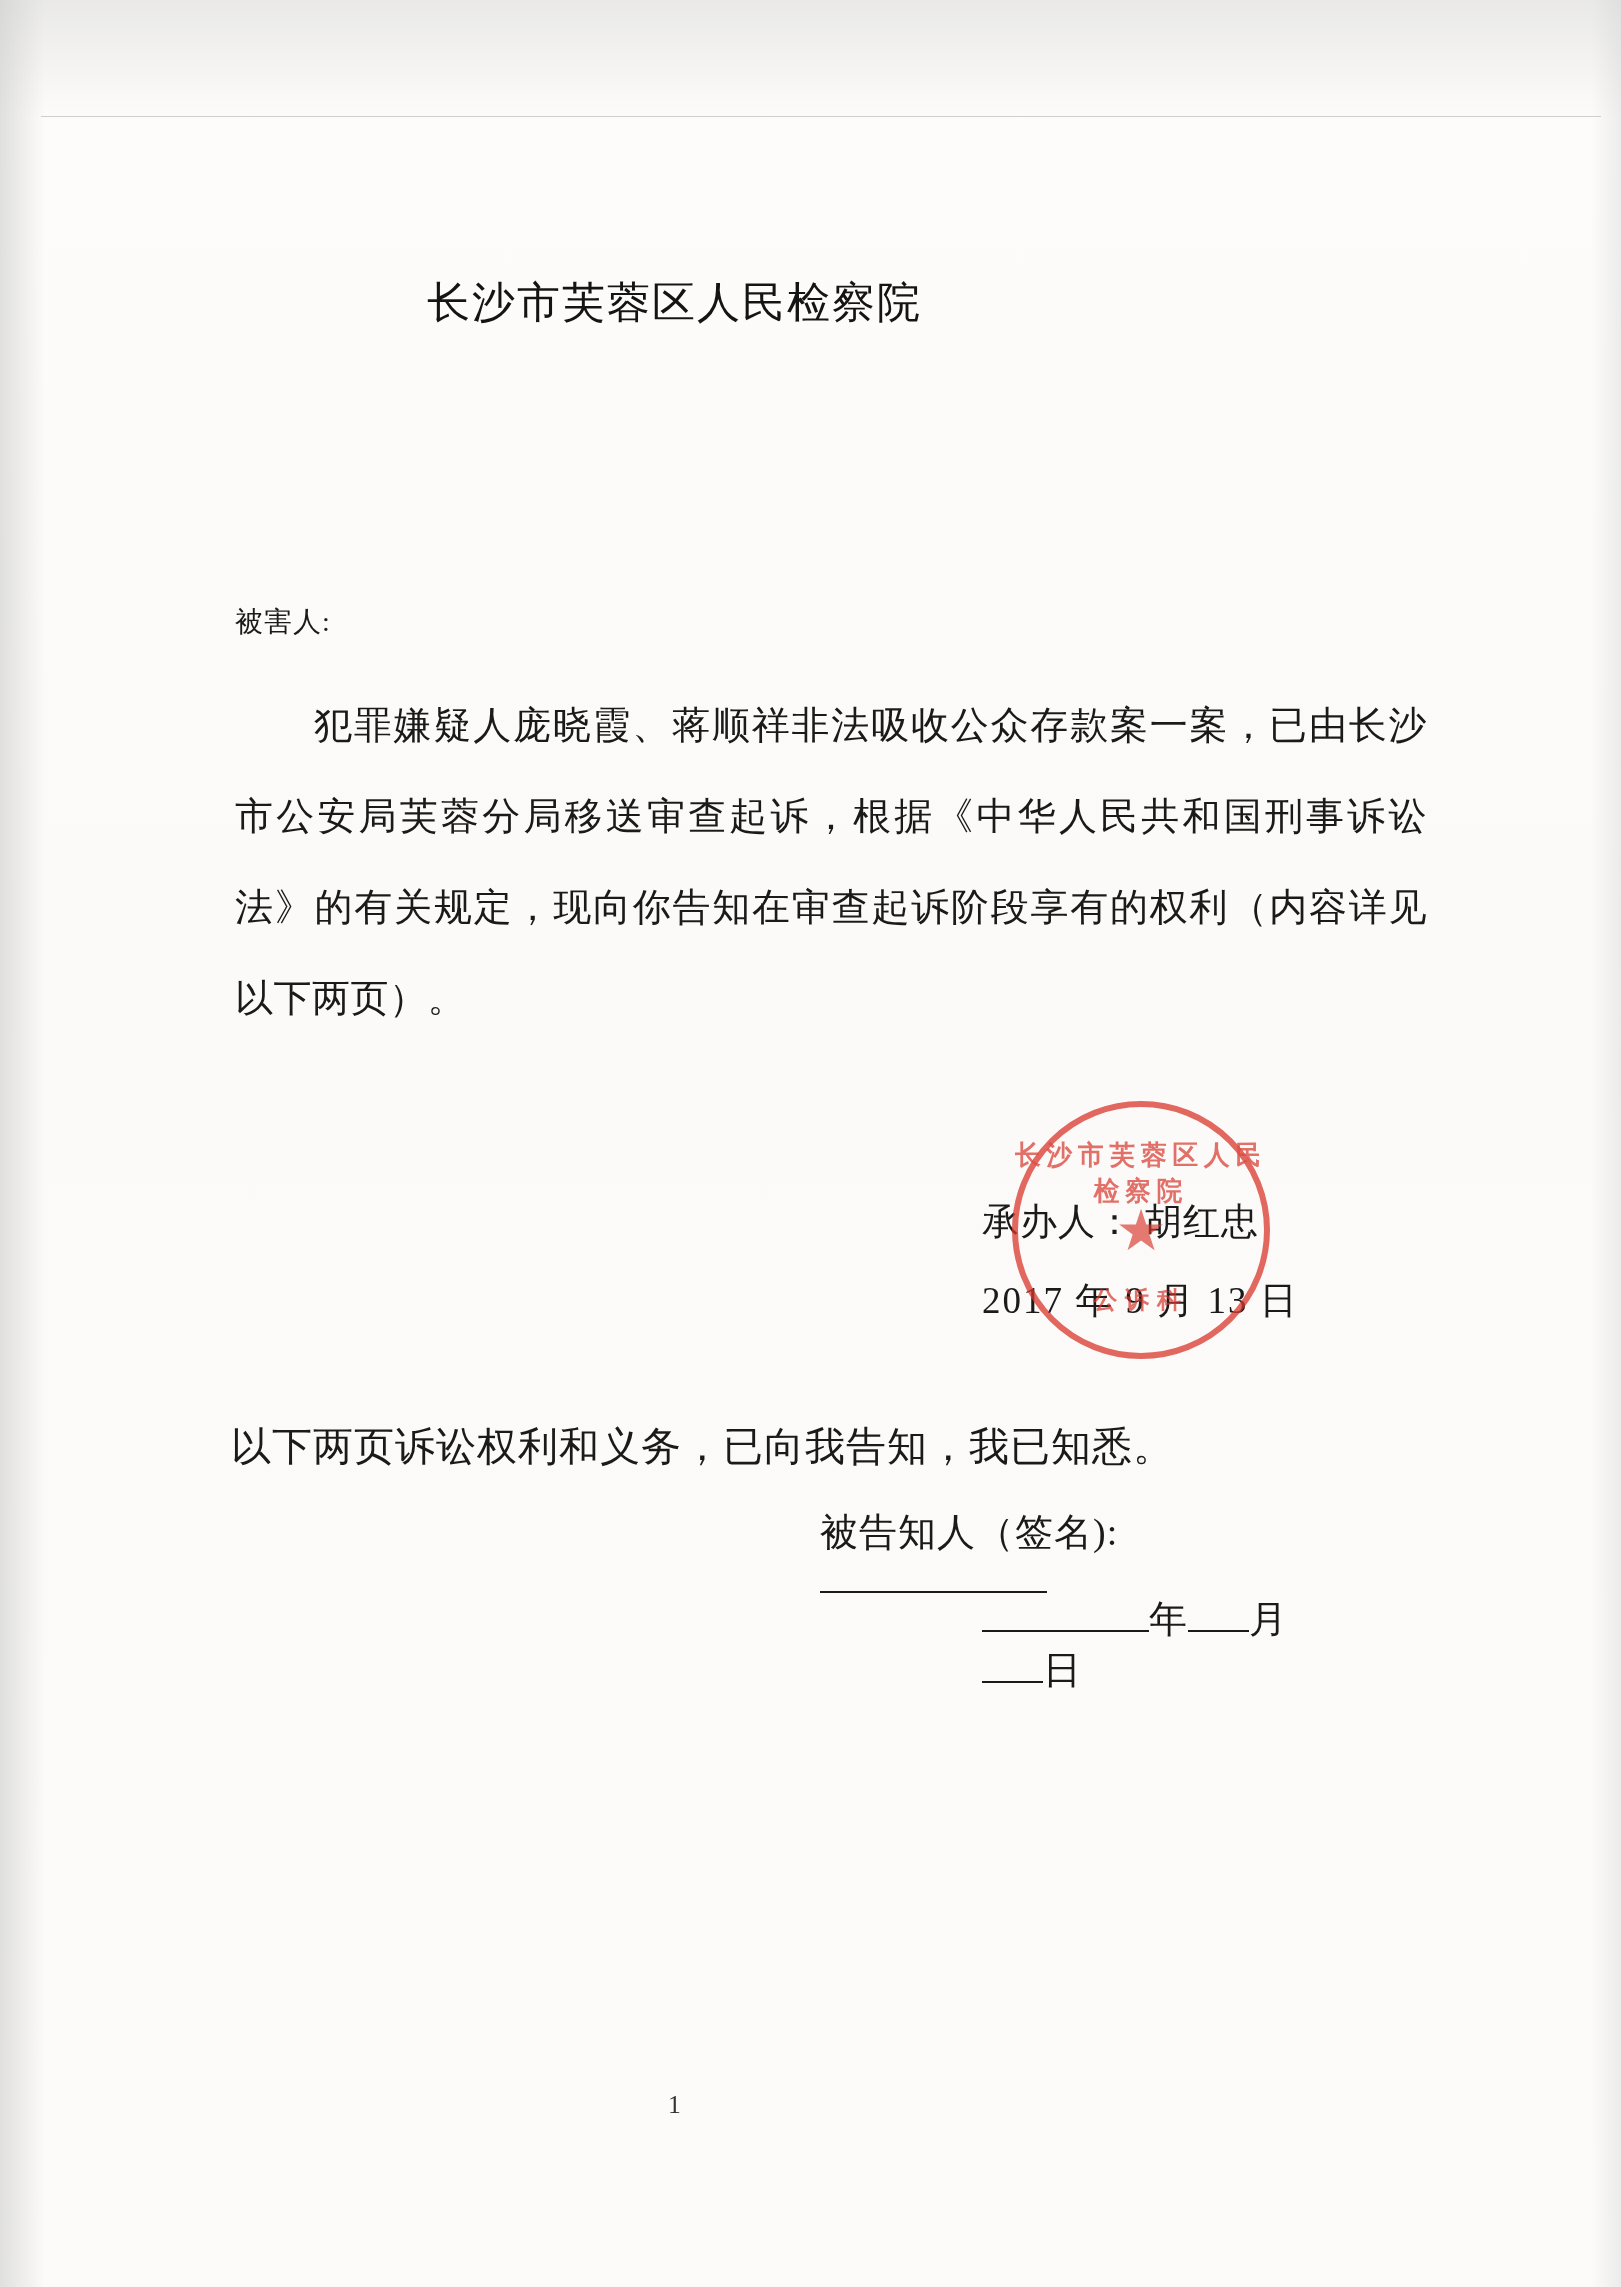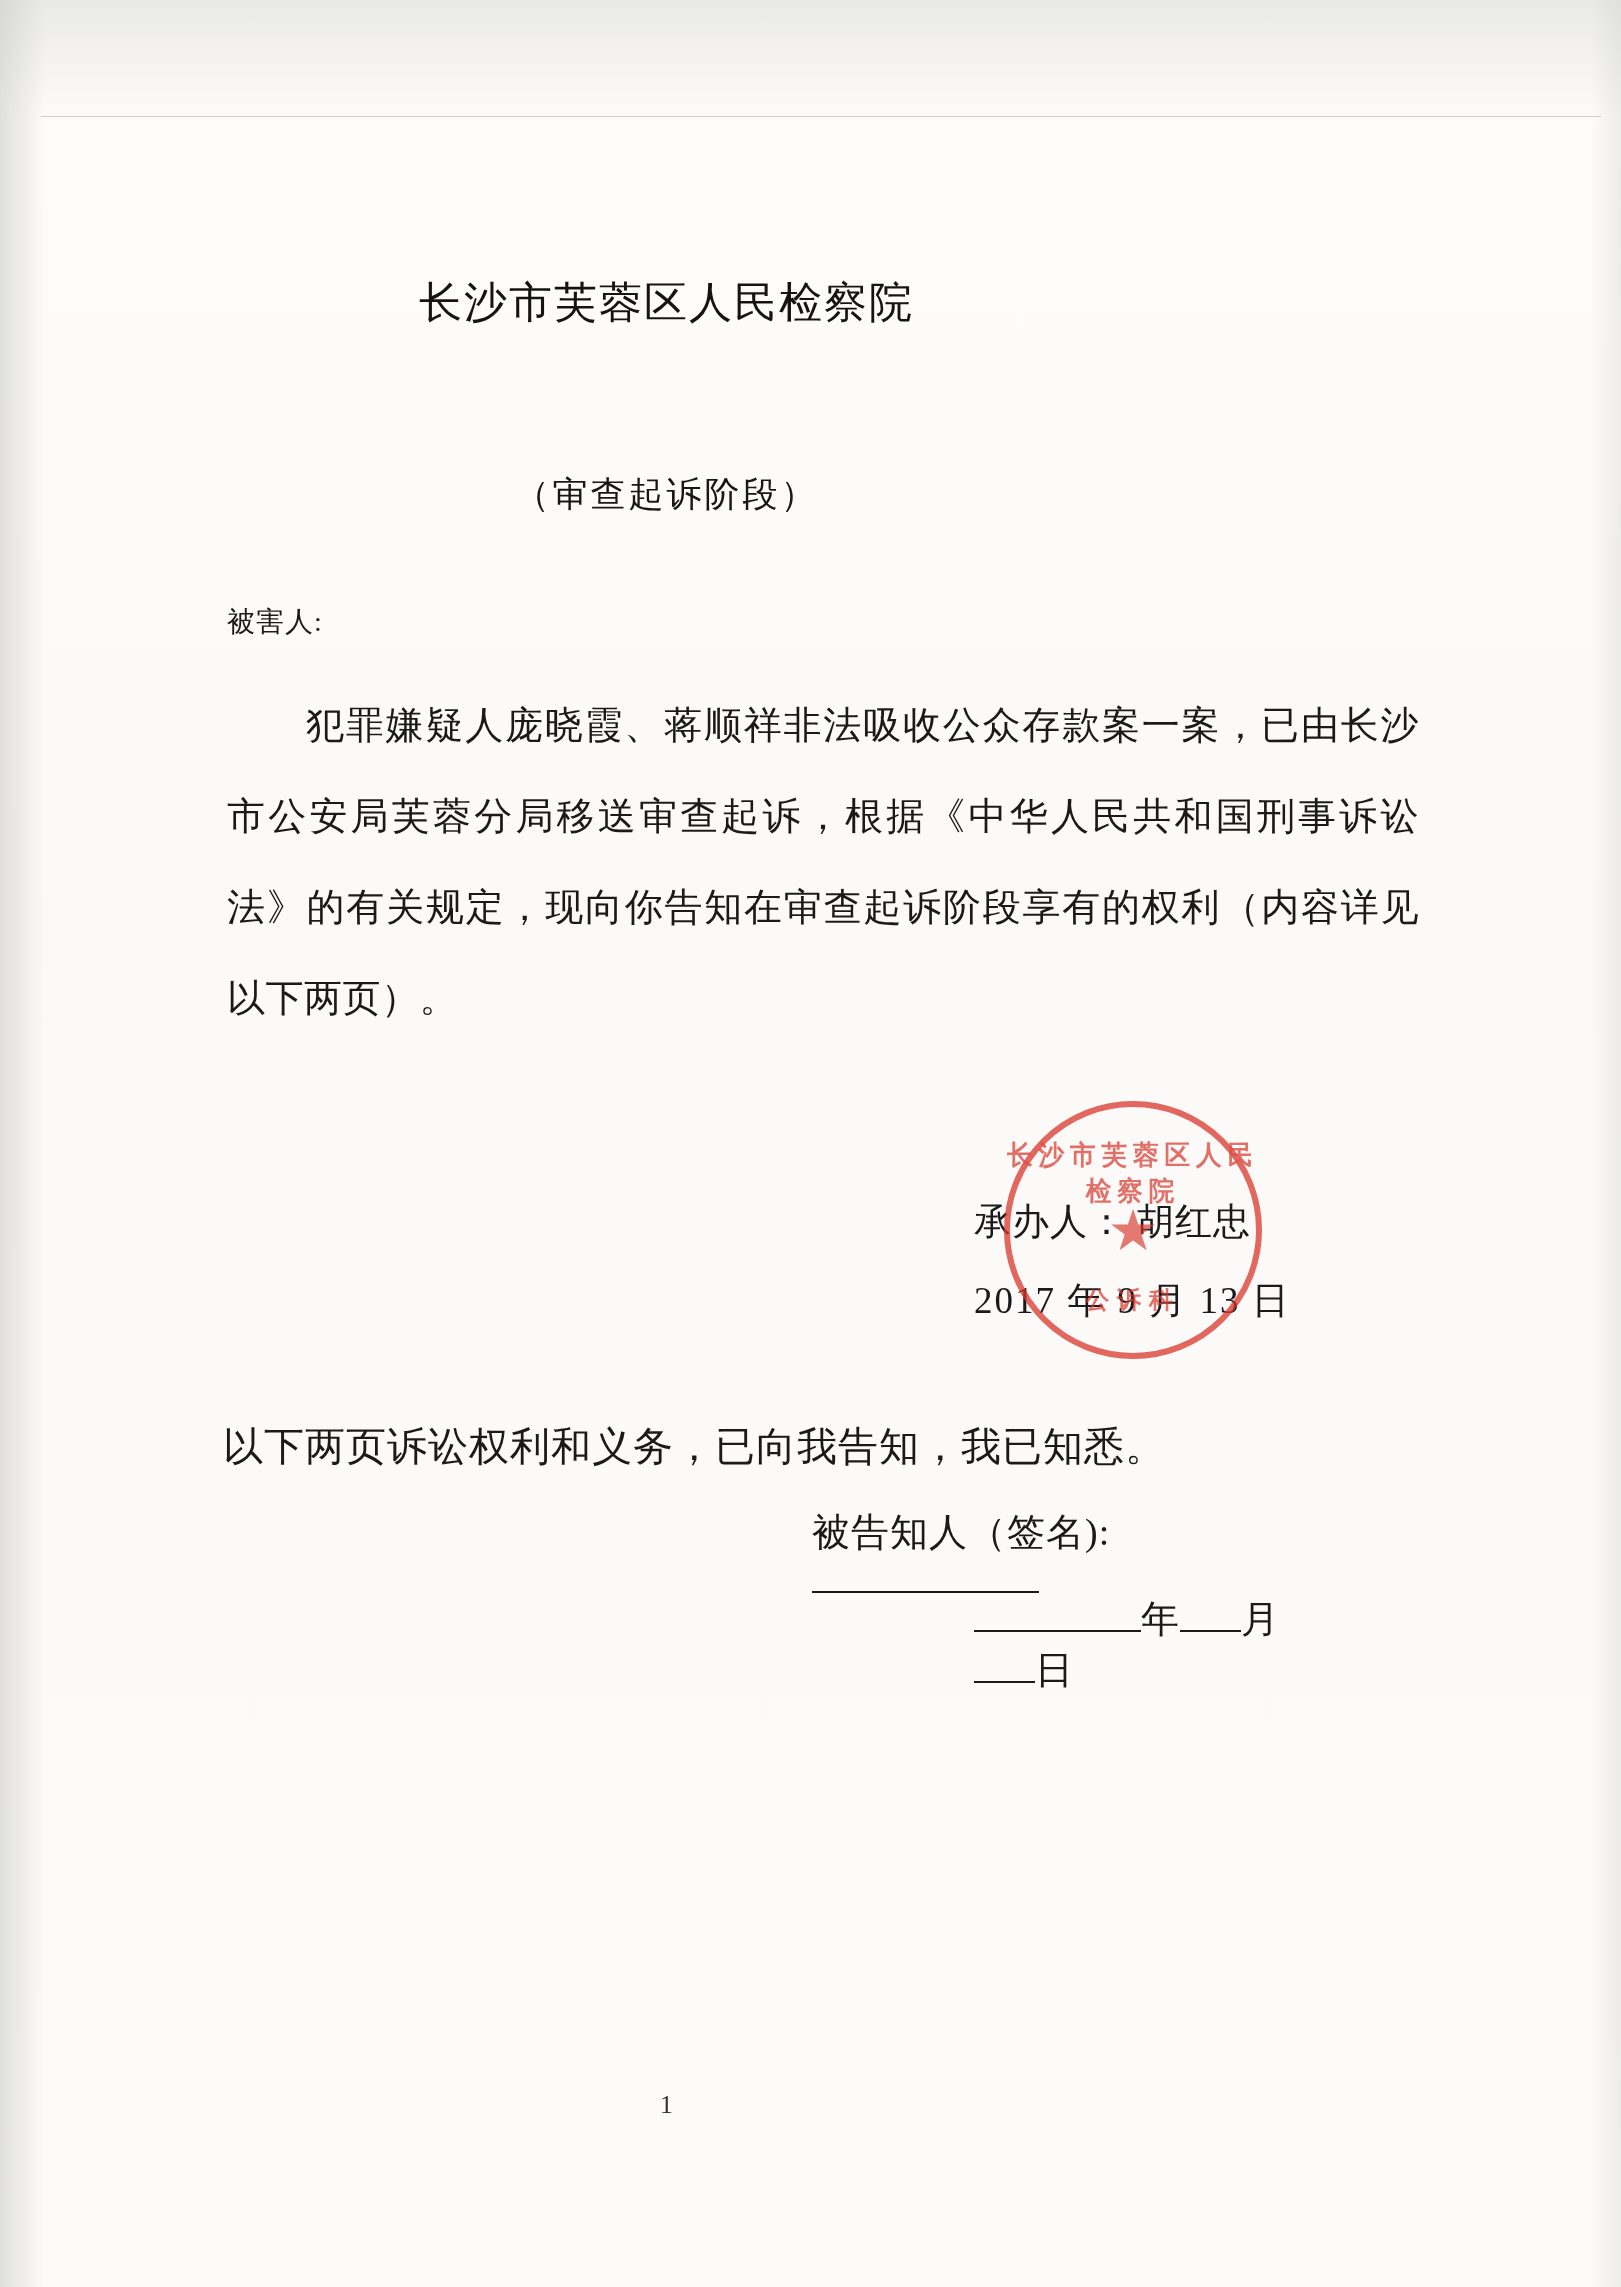--- a/index.html
+++ b/index.html
@@ -50,21 +50,21 @@
   .top-hairline {
     position: absolute;
     left: 41px; right: 19.7px;
     top: 116px;
     height: 1px;
     background: rgba(170,170,170,0.55);
   }
 
   .content {
     position: absolute;
-    left: 4px; top: 0;
+    left: 12px; top: 0;
     width: 1325px;
     height: 2287px;
   }
 
   
   .org-name {
     position: absolute;
     left: 0; right: 0;
     top: 274px;
     text-align: center;
@@ -227,21 +227,20 @@
 
 <div id="page">
   <div class="top-edge"></div>
   <div class="top-hairline"></div>
 
   <div class="content">
 
     <div class="org-name">长沙市芙蓉区人民检察院</div>
 
 
-    <div class="doc-subtitle">（审查起诉阶段）</div>
 
     <div class="addressee">被害人:</div>
 
     <div class="para">犯罪嫌疑人庞晓霞、蒋顺祥非法吸收公众存款案一案，已由长沙市公安局芙蓉分局移送审查起诉，根据《中华人民共和国刑事诉讼法》的有关规定，现向你告知在审查起诉阶段享有的权利（内容详见以下两页）。</div>
 
     <div class="sig-officer">
       <span>承办人：</span><span class="name">胡红忠</span>
     </div>
 
     <div class="sig-date">2017 年 9 月 13 日</div>

